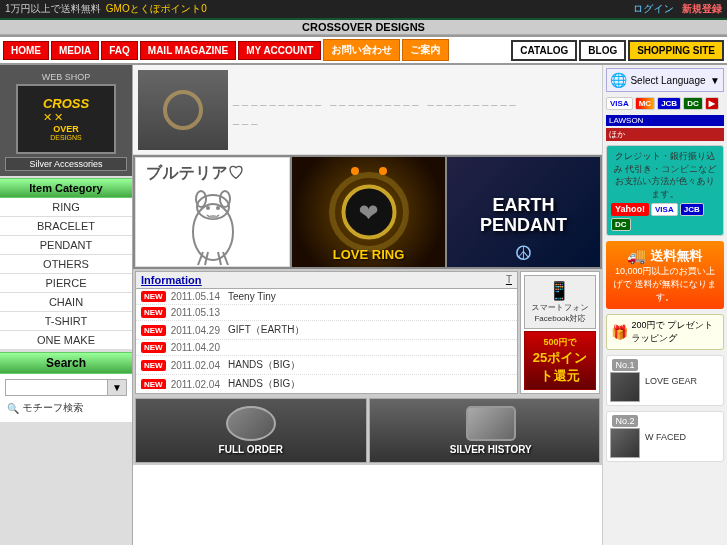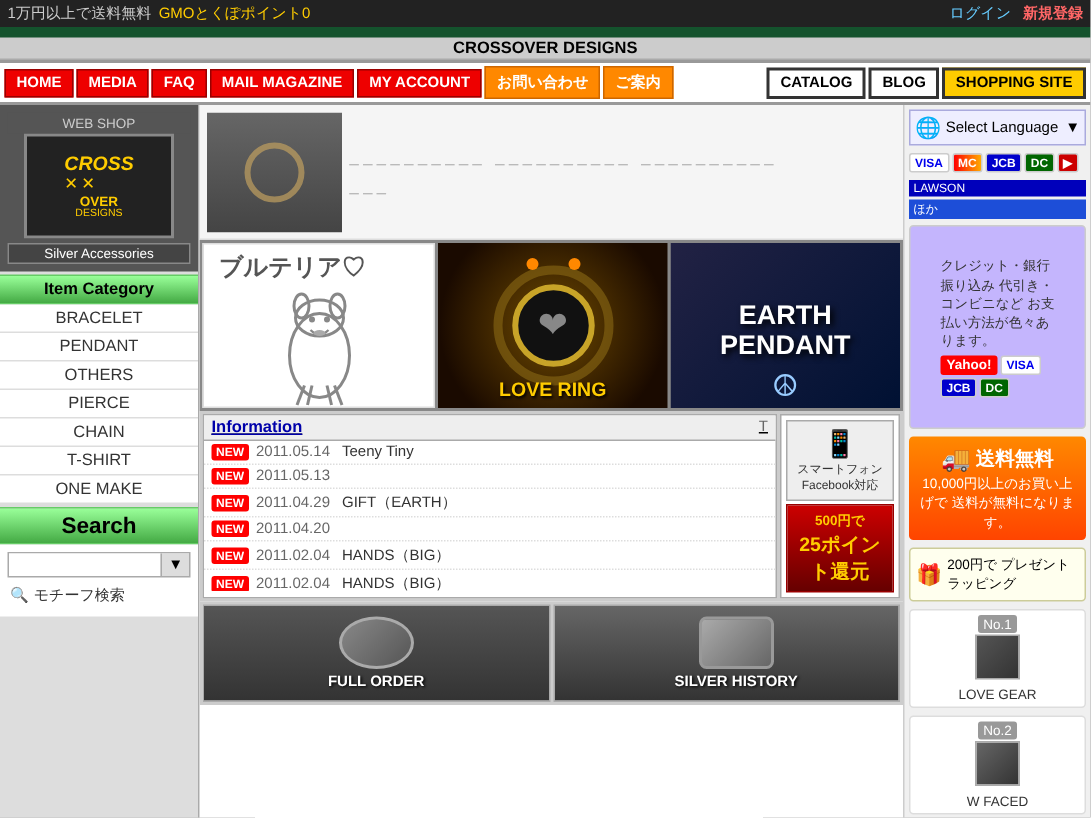--- a/index.html
+++ b/index.html
@@ -30,21 +30,21 @@
     #left-sidebar { width: 133px; min-width: 133px; background: #ddd; border-right: 1px solid #aaa; overflow-y: auto; overflow-x: hidden; }
     .sidebar-logo-area { background: #555; padding: 5px; text-align: center; }
     .sidebar-logo { width: 100px; height: 70px; background: #222; border: 2px solid #888; display: flex; align-items: center; justify-content: center; margin: 0 auto; }
     .sidebar-subtitle { color: #fff; font-size: 9px; margin-top: 3px; text-align: center; background: #444; border: 1px solid #888; padding: 1px; }
     
     .sidebar-section-title { background: linear-gradient(to bottom, #9f9, #4a4); color: #000; font-weight: bold; font-size: 11px; padding: 3px 5px; text-align: center; border-top: 1px solid #6c6; border-bottom: 1px solid #6c6; margin-top: 2px; }
     
     .sidebar-menu { background: #fff; }
     .sidebar-menu-item { text-align: center; padding: 3px 2px; font-size: 11px; border-bottom: 1px solid #ddd; cursor: pointer; color: #333; }
     
-    .sidebar-search-title { background: linear-gradient(to bottom, #9f9, #4a4); color: #000; font-weight: bold; font-size: 15px; padding: 3px 5px; text-align: center; border-top: 1px solid #6c6; border-bottom: 1px solid #6c6; margin-top: 2px; }
+    .sidebar-search-title { background: linear-gradient(to bottom, #9f9, #4a4); color: #000; font-weight: bold; font-size: 12px; padding: 3px 5px; text-align: center; border-top: 1px solid #6c6; border-bottom: 1px solid #6c6; margin-top: 2px; }
     
     .sidebar-search-area { background: #fff; padding: 5px; }
     .sidebar-search-box { width: 100%; border: 1px solid #aaa; padding: 2px; font-size: 10px; }
     
     
     #main-content { flex: 1; background: #fff; overflow-y: auto; overflow-x: hidden; }
     
     
     .banner-area { background: #f5f5f5; border-bottom: 1px solid #ddd; padding: 5px; display: flex; align-items: center; gap: 5px; height: 90px; }
     .banner-img { width: 90px; height: 80px; background: #555; overflow: hidden; display: flex; align-items: center; justify-content: center; }
@@ -82,47 +82,47 @@
     
     #right-sidebar { width: 125px; min-width: 125px; background: #f0f0f0; border-left: 1px solid #ccc; overflow-y: auto; overflow-x: hidden; padding: 3px; }
     .lang-select-box { background: #eef; border: 1px solid #aad; padding: 3px; font-size: 10px; display: flex; align-items: center; gap: 3px; margin-bottom: 5px; }
     .lang-globe { font-size: 14px; }
     .payment-logos { display: flex; flex-wrap: wrap; gap: 2px; margin-bottom: 5px; }
     .payment-logo { background: #fff; border: 1px solid #ccc; border-radius: 2px; padding: 1px 3px; font-size: 8px; font-weight: bold; color: #333; }
     .payment-logo.visa { color: #00e; }
     .payment-logo.mc { background: linear-gradient(to right, #f00, #fa0); color: #fff; }
     .payment-logo.jcb { background: #00c; color: #fff; }
     .payment-logo.dc { background: #060; color: #fff; }
-    .payment-methods { background: #c4b5fd; border: 1px solid #ccc; border-radius: 3px; padding: 20px; margin-bottom: 5px; }
+    .payment-methods { background: #14b8a6; border: 1px solid #ccc; border-radius: 3px; padding: 4px; margin-bottom: 5px; text-align: center; }
     .payment-icons2 { display: flex; flex-wrap: wrap; gap: 2px; margin-top: 3px; }
     .yahoo-wallet { background: #f00; color: #fff; font-size: 9px; font-weight: bold; padding: 1px 4px; border-radius: 2px; }
     .free-shipping { background: linear-gradient(to bottom, #f80, #f40); color: #fff; text-align: center; padding: 5px; border-radius: 3px; margin-bottom: 5px; }
     .free-shipping-title { font-size: 13px; font-weight: bold; }
     .free-shipping-sub { font-size: 9px; }
     .wrapping-box { background: #ffe; border: 1px solid #cc9; border-radius: 3px; padding: 4px; font-size: 9px; margin-bottom: 5px; text-align: center; }
-    .ranking-item { display: flex; gap: 5px; align-items: center; margin-bottom: 5px; background: #fff; border: 1px solid #ddd; border-radius: 3px; padding: 3px; flex-direction: column; }
+    .ranking-item { display: flex; gap: 5px; align-items: center; margin-bottom: 5px; background: #fff; border: 1px solid #ddd; border-radius: 3px; padding: 3px; }
     .rank-badge { background: #999; color: #fff; font-size: 9px; padding: 1px 3px; border-radius: 2px; white-space: nowrap; }
     .rank-thumb { width: 30px; height: 30px; background: #555; border: 1px solid #aaa; flex-shrink: 0; }
     .rank-label { font-size: 9px; color: #333; }
   </style>
 </head>
 <body>
 
 <div id="top-bar">
   <div id="top-bar-left">
     <span>1万円以上で送料無料</span>
     <span style="color:#fc0;">GMOとくぽポイント0</span>
   </div>
   <div id="top-bar-right">
     <a class="top-bar-link login" href="#">ログイン</a>
     <a class="top-bar-link register" href="#">新規登録</a>
   </div>
 </div>
 
-<div style="background:#ccc; text-align:center; font-size:11px; font-weight:bold; padding:1px; border-top:7px solid #14532d; border-bottom:1px solid #aaa;">
+<div style="background:#ccc; text-align:center; font-size:11px; font-weight:bold; padding:1px; border-top:2px solid #14532d; border-bottom:1px solid #aaa;">
   <span>CROSSOVER DESIGNS</span>
 </div>
 
 <div id="main-nav">
   <button class="nav-btn red">HOME</button>
   <button class="nav-btn red">MEDIA</button>
   <button class="nav-btn red">FAQ</button>
   <button class="nav-btn red">MAIL MAGAZINE</button>
   <button class="nav-btn red">MY ACCOUNT</button>
   <button class="nav-btn orange">お問い合わせ</button>
@@ -148,20 +148,21 @@
           <div style="color:#fc0; font-size:9px; font-weight:bold;">OVER</div>
           <div style="color:#fc0; font-size:7px;">DESIGNS</div>
         </div>
       </div>
       <div class="sidebar-subtitle">Silver Accessories</div>
     </div>
 
     <div class="sidebar-section-title">Item Category</div>
 
     <div class="sidebar-menu">
+      <div class="sidebar-menu-item">RING</div>
       <div class="sidebar-menu-item">BRACELET</div>
       <div class="sidebar-menu-item">PENDANT</div>
       <div class="sidebar-menu-item">OTHERS</div>
       <div class="sidebar-menu-item">PIERCE</div>
       <div class="sidebar-menu-item">CHAIN</div>
       <div class="sidebar-menu-item">T-SHIRT</div>
       <div class="sidebar-menu-item">ONE MAKE</div>
     </div>
 
     <div class="sidebar-search-title">Search</div>
@@ -319,21 +320,21 @@
     <div class="payment-logos">
       <span class="payment-logo visa">VISA</span>
       <span class="payment-logo mc">MC</span>
       <span class="payment-logo jcb">JCB</span>
       <span class="payment-logo dc">DC</span>
       <span class="payment-logo" style="background:#c00; color:#fff;">▶</span>
     </div>
 
     <div style="display:flex; gap:2px; margin-bottom:4px;flex-direction:column;">
       <span style="background:#00b; color:#fff; font-size:8px; padding:1px 3px;">LAWSON</span>
-      <span style="background:#1d4ed8; color:#fff; font-size:8px; padding:1px 3px;">ほか</span>
+      <span style="background:#b91c1c; color:#fff; font-size:8px; padding:1px 3px;">ほか</span>
     </div>
 
     <div class="payment-methods">
       <div style="font-size:9px; color:#333; line-height:1.4;">クレジット・銀行振り込み
 代引き・コンビニなど
 お支払い方法が色々あります。</div>
       <div class="payment-icons2">
         <span class="yahoo-wallet">Yahoo!</span>
         <span class="payment-logo visa">VISA</span>
         <span class="payment-logo jcb">JCB</span>

